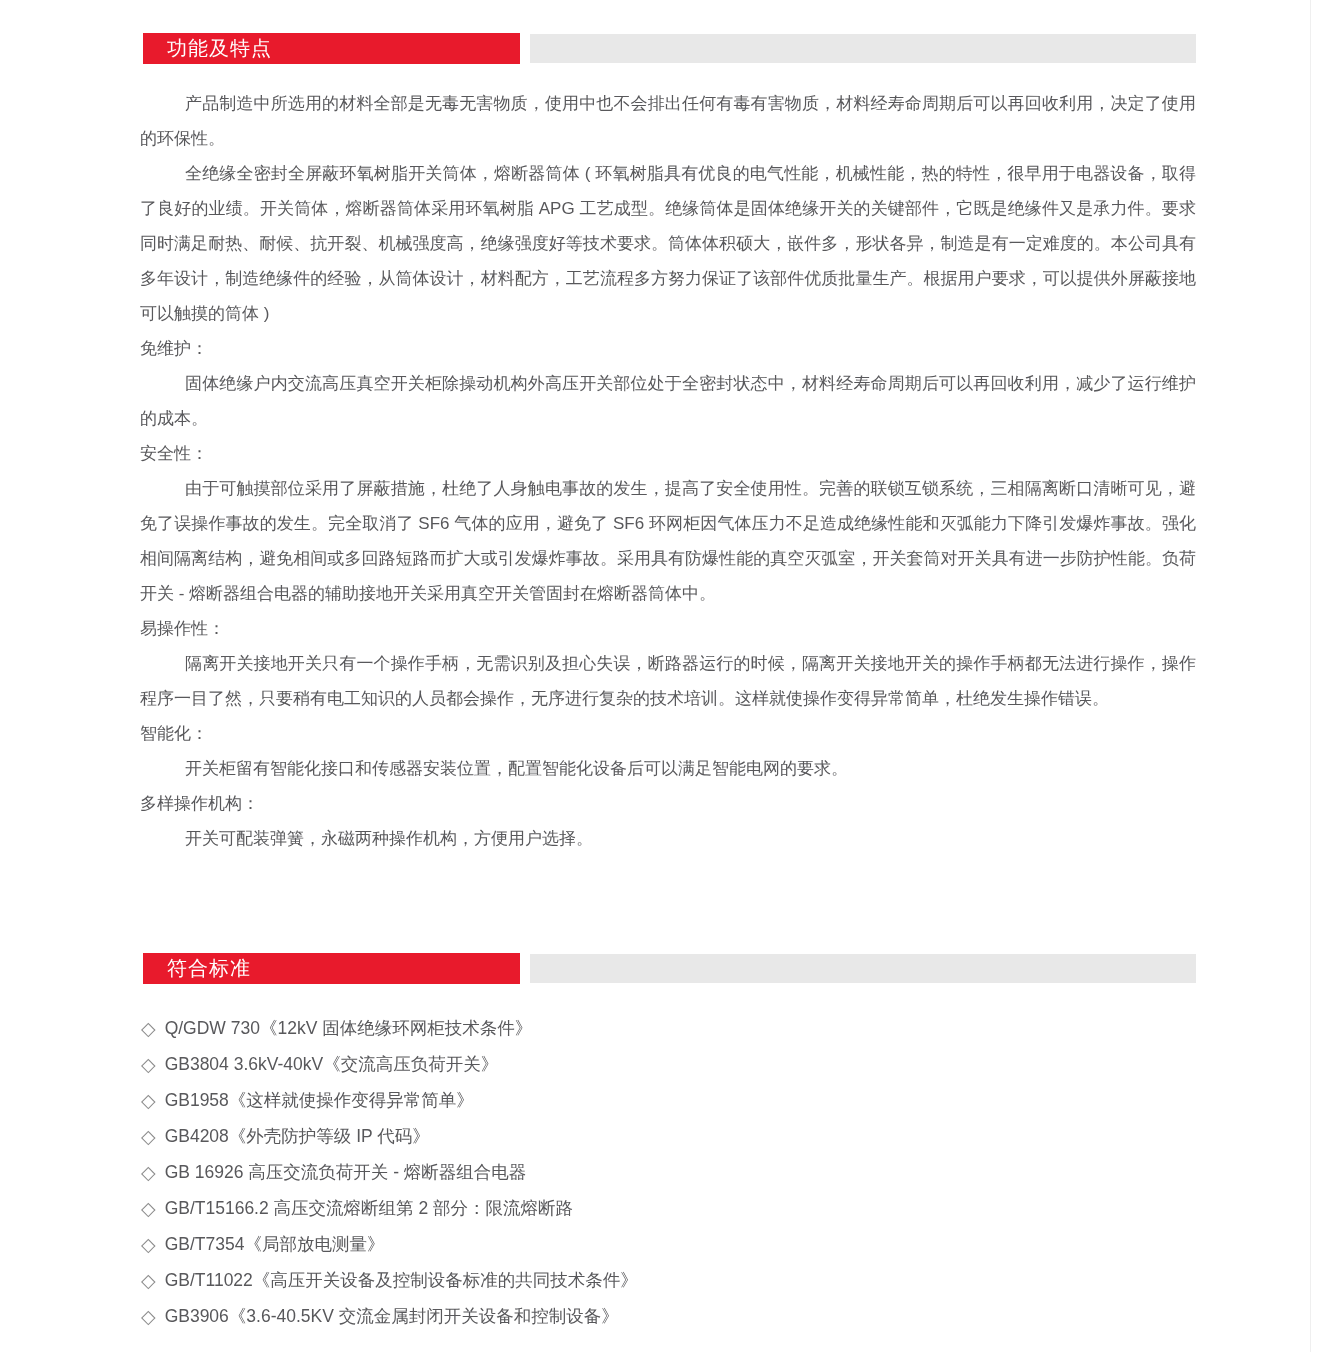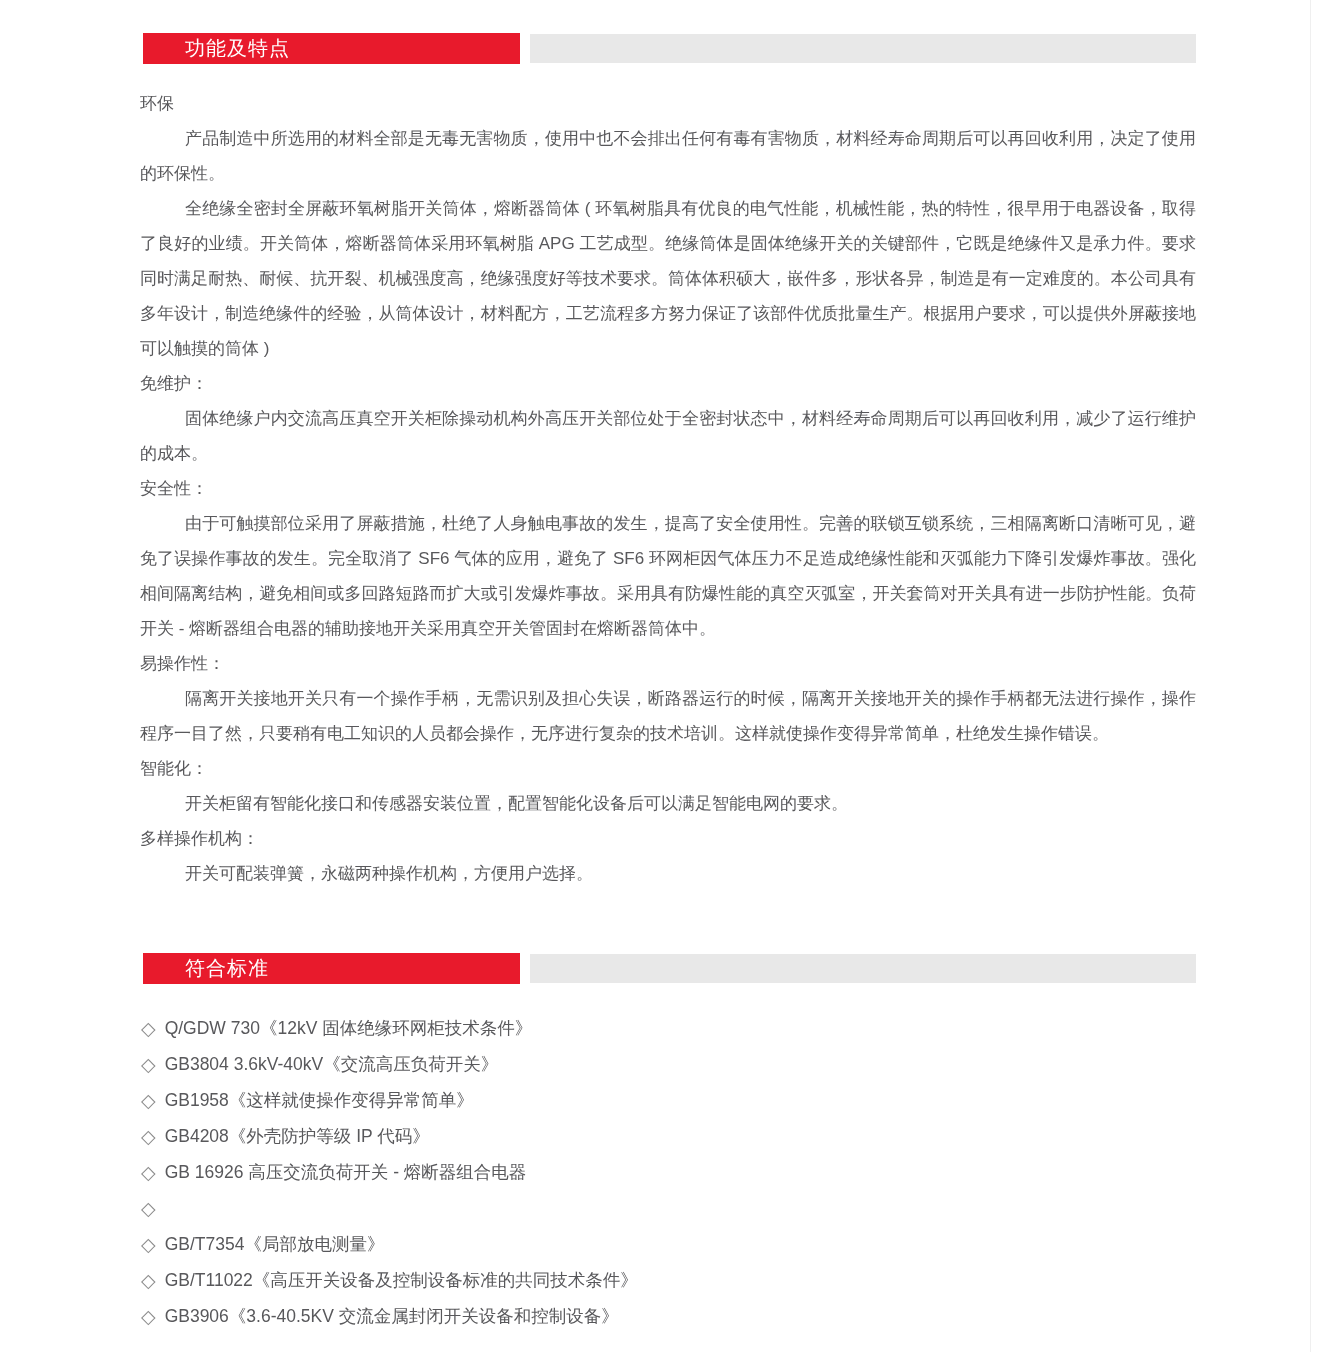--- a/index.html
+++ b/index.html
@@ -15,21 +15,21 @@
     background:#efefef;
   }
   
   .section-header { position:absolute; left:143px; height:31px; }
   .red-banner {
     position:absolute; left:0; top:0;
     width:377px; height:31px;
     background:var(--red,#e81a2c);
     color:#ffffff;
     font-size:20px; line-height:31px;
-    padding-left:42px; box-sizing:border-box;
+    padding-left:24px; box-sizing:border-box;
     letter-spacing:1px;
   }
   .gray-bar {
     position:absolute; left:387px; top:1px;
     width:666px; height:29px;
     background:var(--gray,#e8e8e8);
   }
   
   .features-body {
     position:absolute; left:140px; top:86px; width:1056px;
@@ -60,21 +60,20 @@
   <div class="page-edge"></div>
 
   <div class="section-header" style="top:33px;">
     <div class="red-banner">
       <span>功能及特点</span>
     </div>
     <div class="gray-bar"></div>
   </div>
 
   <div class="features-body">
-    <p class="head">环保</p>
     <p class="para">产品制造中所选用的材料全部是无毒无害物质，使用中也不会排出任何有毒有害物质，材料经寿命周期后可以再回收利用，决定了使用的环保性。</p>
     <p class="para">全绝缘全密封全屏蔽环氧树脂开关筒体，熔断器筒体 ( 环氧树脂具有优良的电气性能，机械性能，热的特性，很早用于电器设备，取得了良好的业绩。开关筒体，熔断器筒体采用环氧树脂 APG 工艺成型。绝缘筒体是固体绝缘开关的关键部件，它既是绝缘件又是承力件。要求同时满足耐热、耐候、抗开裂、机械强度高，绝缘强度好等技术要求。筒体体积硕大，嵌件多，形状各异，制造是有一定难度的。本公司具有多年设计，制造绝缘件的经验，从筒体设计，材料配方，工艺流程多方努力保证了该部件优质批量生产。根据用户要求，可以提供外屏蔽接地可以触摸的筒体 )</p>
     <p class="head">免维护：</p>
     <p class="para">固体绝缘户内交流高压真空开关柜除操动机构外高压开关部位处于全密封状态中，材料经寿命周期后可以再回收利用，减少了运行维护的成本。</p>
     <p class="head">安全性：</p>
     <p class="para">由于可触摸部位采用了屏蔽措施，杜绝了人身触电事故的发生，提高了安全使用性。完善的联锁互锁系统，三相隔离断口清晰可见，避免了误操作事故的发生。完全取消了 SF6 气体的应用，避免了 SF6 环网柜因气体压力不足造成绝缘性能和灭弧能力下降引发爆炸事故。强化相间隔离结构，避免相间或多回路短路而扩大或引发爆炸事故。采用具有防爆性能的真空灭弧室，开关套筒对开关具有进一步防护性能。负荷开关 - 熔断器组合电器的辅助接地开关采用真空开关管固封在熔断器筒体中。</p>
     <p class="head">易操作性：</p>
     <p class="para">隔离开关接地开关只有一个操作手柄，无需识别及担心失误，断路器运行的时候，隔离开关接地开关的操作手柄都无法进行操作，操作程序一目了然，只要稍有电工知识的人员都会操作，无序进行复杂的技术培训。这样就使操作变得异常简单，杜绝发生操作错误。</p>
     <p class="head">智能化：</p>
     <p class="para">开关柜留有智能化接口和传感器安装位置，配置智能化设备后可以满足智能电网的要求。</p>
@@ -105,20 +104,21 @@
     <div class="std-item">
       <span class="std-bullet">◇</span>
       <span class="std-text">GB4208《外壳防护等级 IP 代码》</span>
     </div>
     <div class="std-item">
       <span class="std-bullet">◇</span>
       <span class="std-text">GB 16926 高压交流负荷开关 - 熔断器组合电器</span>
     </div>
     <div class="std-item">
       <span class="std-bullet">◇</span>
+      <span class="std-text">GB/T15166.2 高压交流熔断组第 2 部分：限流熔断路</span>
     </div>
     <div class="std-item">
       <span class="std-bullet">◇</span>
       <span class="std-text">GB/T7354《局部放电测量》</span>
     </div>
     <div class="std-item">
       <span class="std-bullet">◇</span>
       <span class="std-text">GB/T11022《高压开关设备及控制设备标准的共同技术条件》</span>
     </div>
     <div class="std-item">

